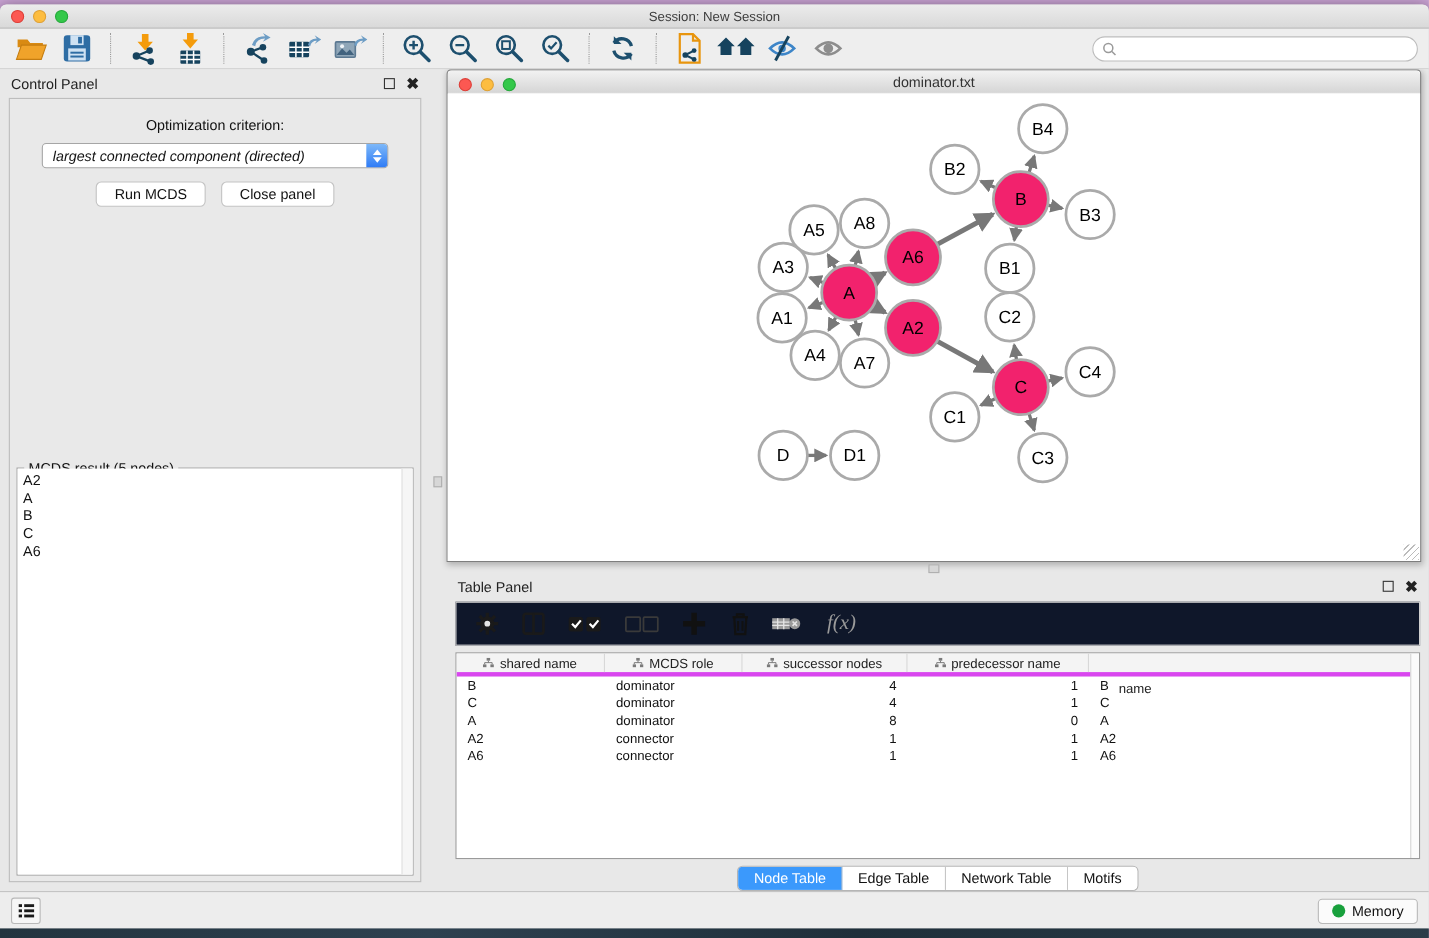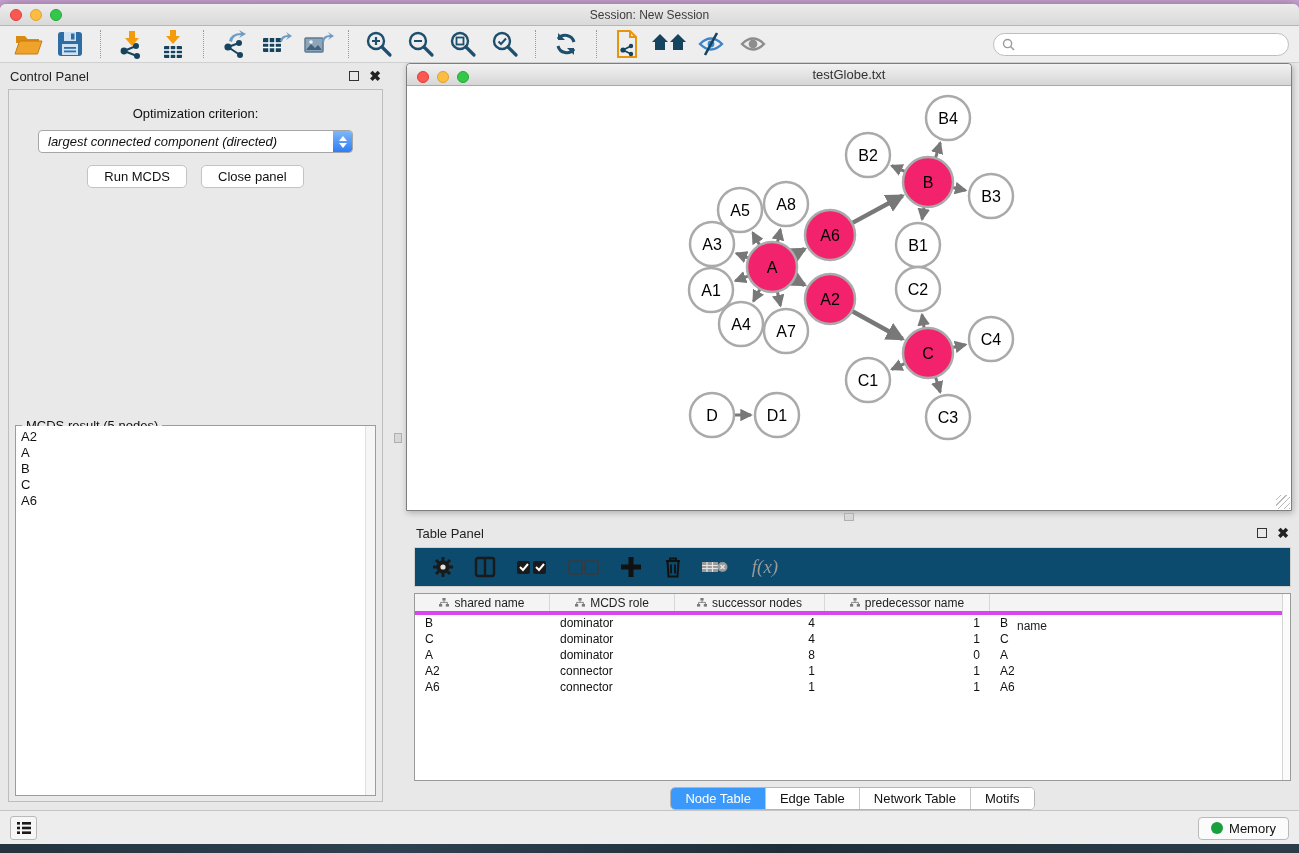--- a/index.html
+++ b/index.html
@@ -93,21 +93,21 @@
     background:repeating-linear-gradient(135deg, transparent 0 3px, #bbb 3px 4px); }
 
   .h-divider { height:12px; position:relative; }
   .h-divider .grip { position:absolute; left:438px; top:2px; width:10px; height:8px;
     background:#d7d7d7; border:1px solid #b0b0b0; }
 
   
   .table-panel { flex:1; display:flex; flex-direction:column; position:relative; }
   .tp-header { height:24px; display:flex; align-items:center; padding:0 10px; }
   .tp-header .ph-title { font-size:13px; color:#222; }
-  .tp-toolbar { height:40px; margin:2px 8px 0 8px; background:#0c4a6e; border:1px solid #d0d0d0;
+  .tp-toolbar { height:40px; margin:2px 8px 0 8px; background:#0f172a; border:1px solid #d0d0d0;
     display:flex; align-items:center; gap:14px; padding:0 14px; }
   .tp-tb-btn { display:flex; align-items:center; justify-content:center; width:28px; height:28px; }
   .fx-label { font-size:19px; font-style:italic; color:#9a9a9a; font-family:"Liberation Serif", serif; }
 
   .data-table { margin:6px 8px 0 8px; height:188px; background:#fff; border:1px solid #9a9a9a; position:relative; overflow:hidden; }
   .dt-header { display:flex; height:21px; background:#f4f4f4; border-bottom:4px solid #d946ef; }
   .dt-hcell { display:flex; align-items:center; justify-content:center; gap:5px; font-size:12px; color:#222;
     border-right:1px solid #d8d8d8; }
   .dt-row { display:flex; height:16px; align-items:center; }
   .dt-cell { font-size:12px; color:#111; padding:0 10px; white-space:nowrap; }
@@ -339,21 +339,21 @@
 
     <div class="right-area">
 
       <div class="network-window">
         <div class="inner-titlebar">
           <div class="traffic" style="top:7px;">
             <span class="tl red"></span>
             <span class="tl yellow"></span>
             <span class="tl green"></span>
           </div>
-          <span class="title">testGlobe.txt</span>
+          <span class="title">dominator.txt</span>
         </div>
         <div class="canvas">
           <svg id="graph-svg" width="884" height="420">
               <defs>
                 <marker id="arr" viewBox="0 0 10 10" refX="8.5" refY="5" markerWidth="4.2" markerHeight="4.2" orient="auto-start-reverse">
                   <path d="M0 0 L10 5 L0 10 z" fill="#787878"></path>
                 </marker>
               </defs>
               <line x1="341.6075678401552" y1="189.82009737174477" x2="328.32812944623856" y2="194.82709873338544" stroke="#787878" stroke-width="3" marker-end="url(#arr)"></line>
               <line x1="341.65634706744873" y1="172.05159970918868" x2="329.2773990498533" y2="167.30633630244375" stroke="#787878" stroke-width="3" marker-end="url(#arr)"></line>

